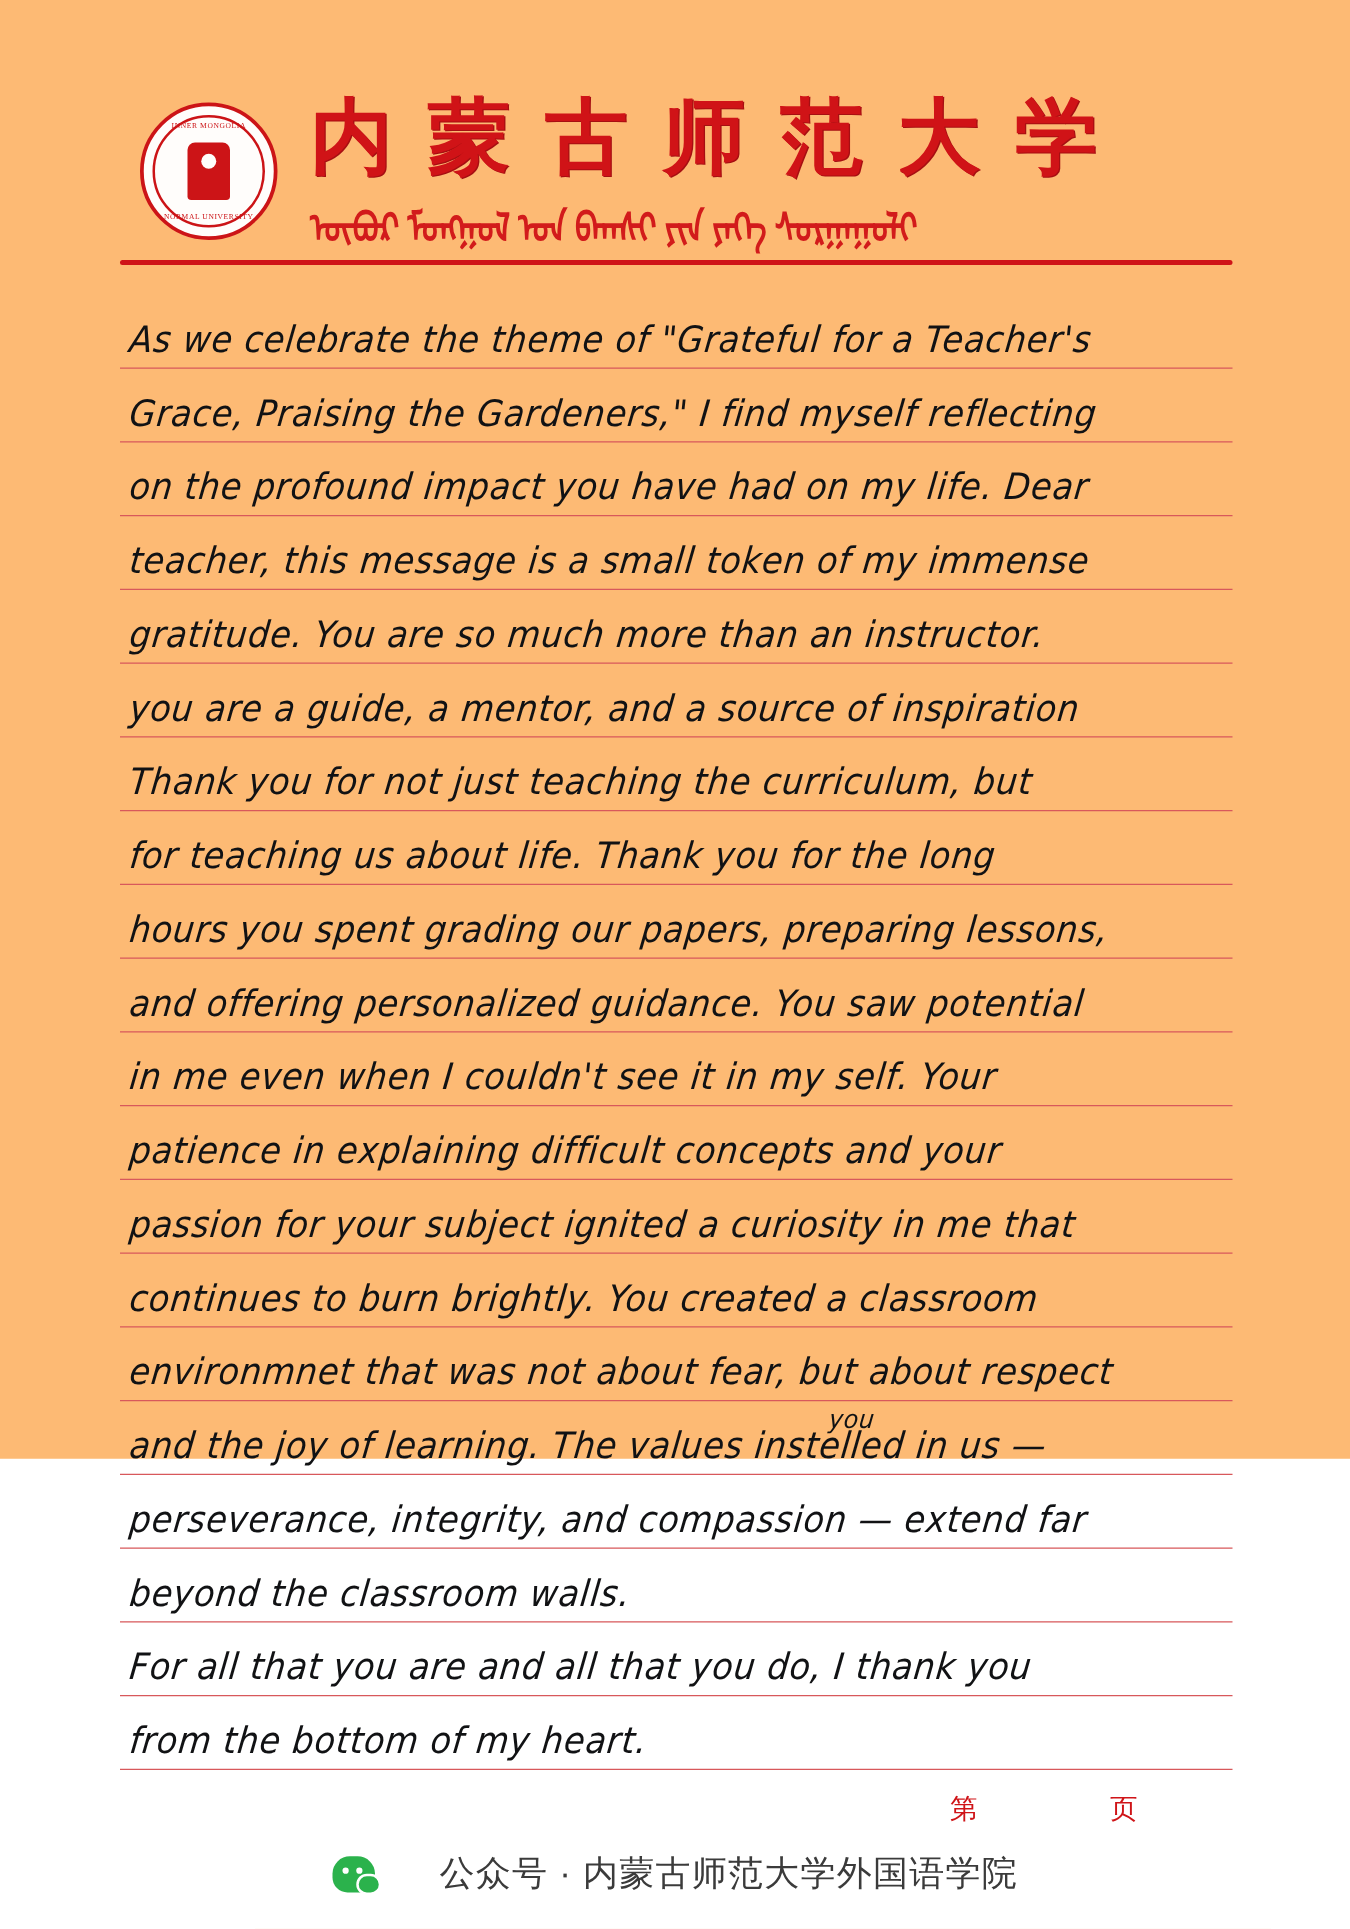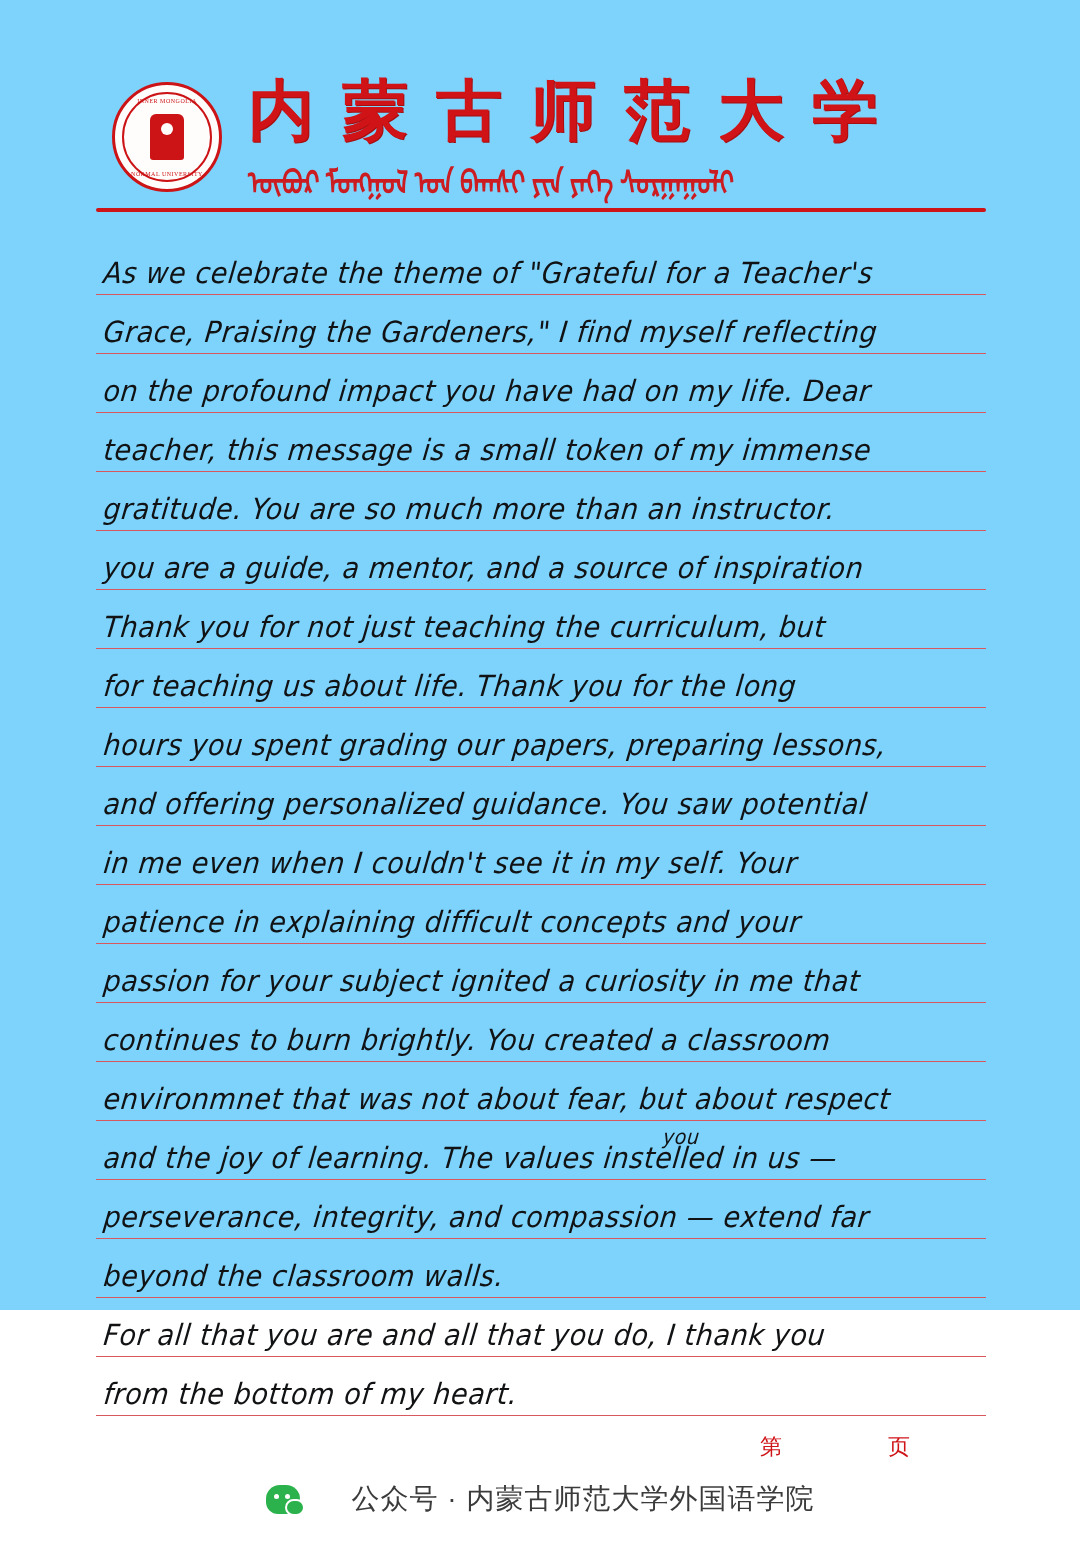--- a/index.html
+++ b/index.html
@@ -11,22 +11,22 @@
     width: 1080px;
     height: 1543px;
     font-family: "Liberation Sans", sans-serif;
     position: relative;
     overflow: hidden;
   }
 
   .page {
     position: relative;
     width: 1080px;
-    height: 1310px;
-    background: #7dd3fc;
+    height: 1167px;
+    background: #fdba74;
   }
 
   
   .letterhead {
     position: absolute;
     top: 62px;
     left: 0;
     width: 1080px;
     height: 150px;
     display: flex;

